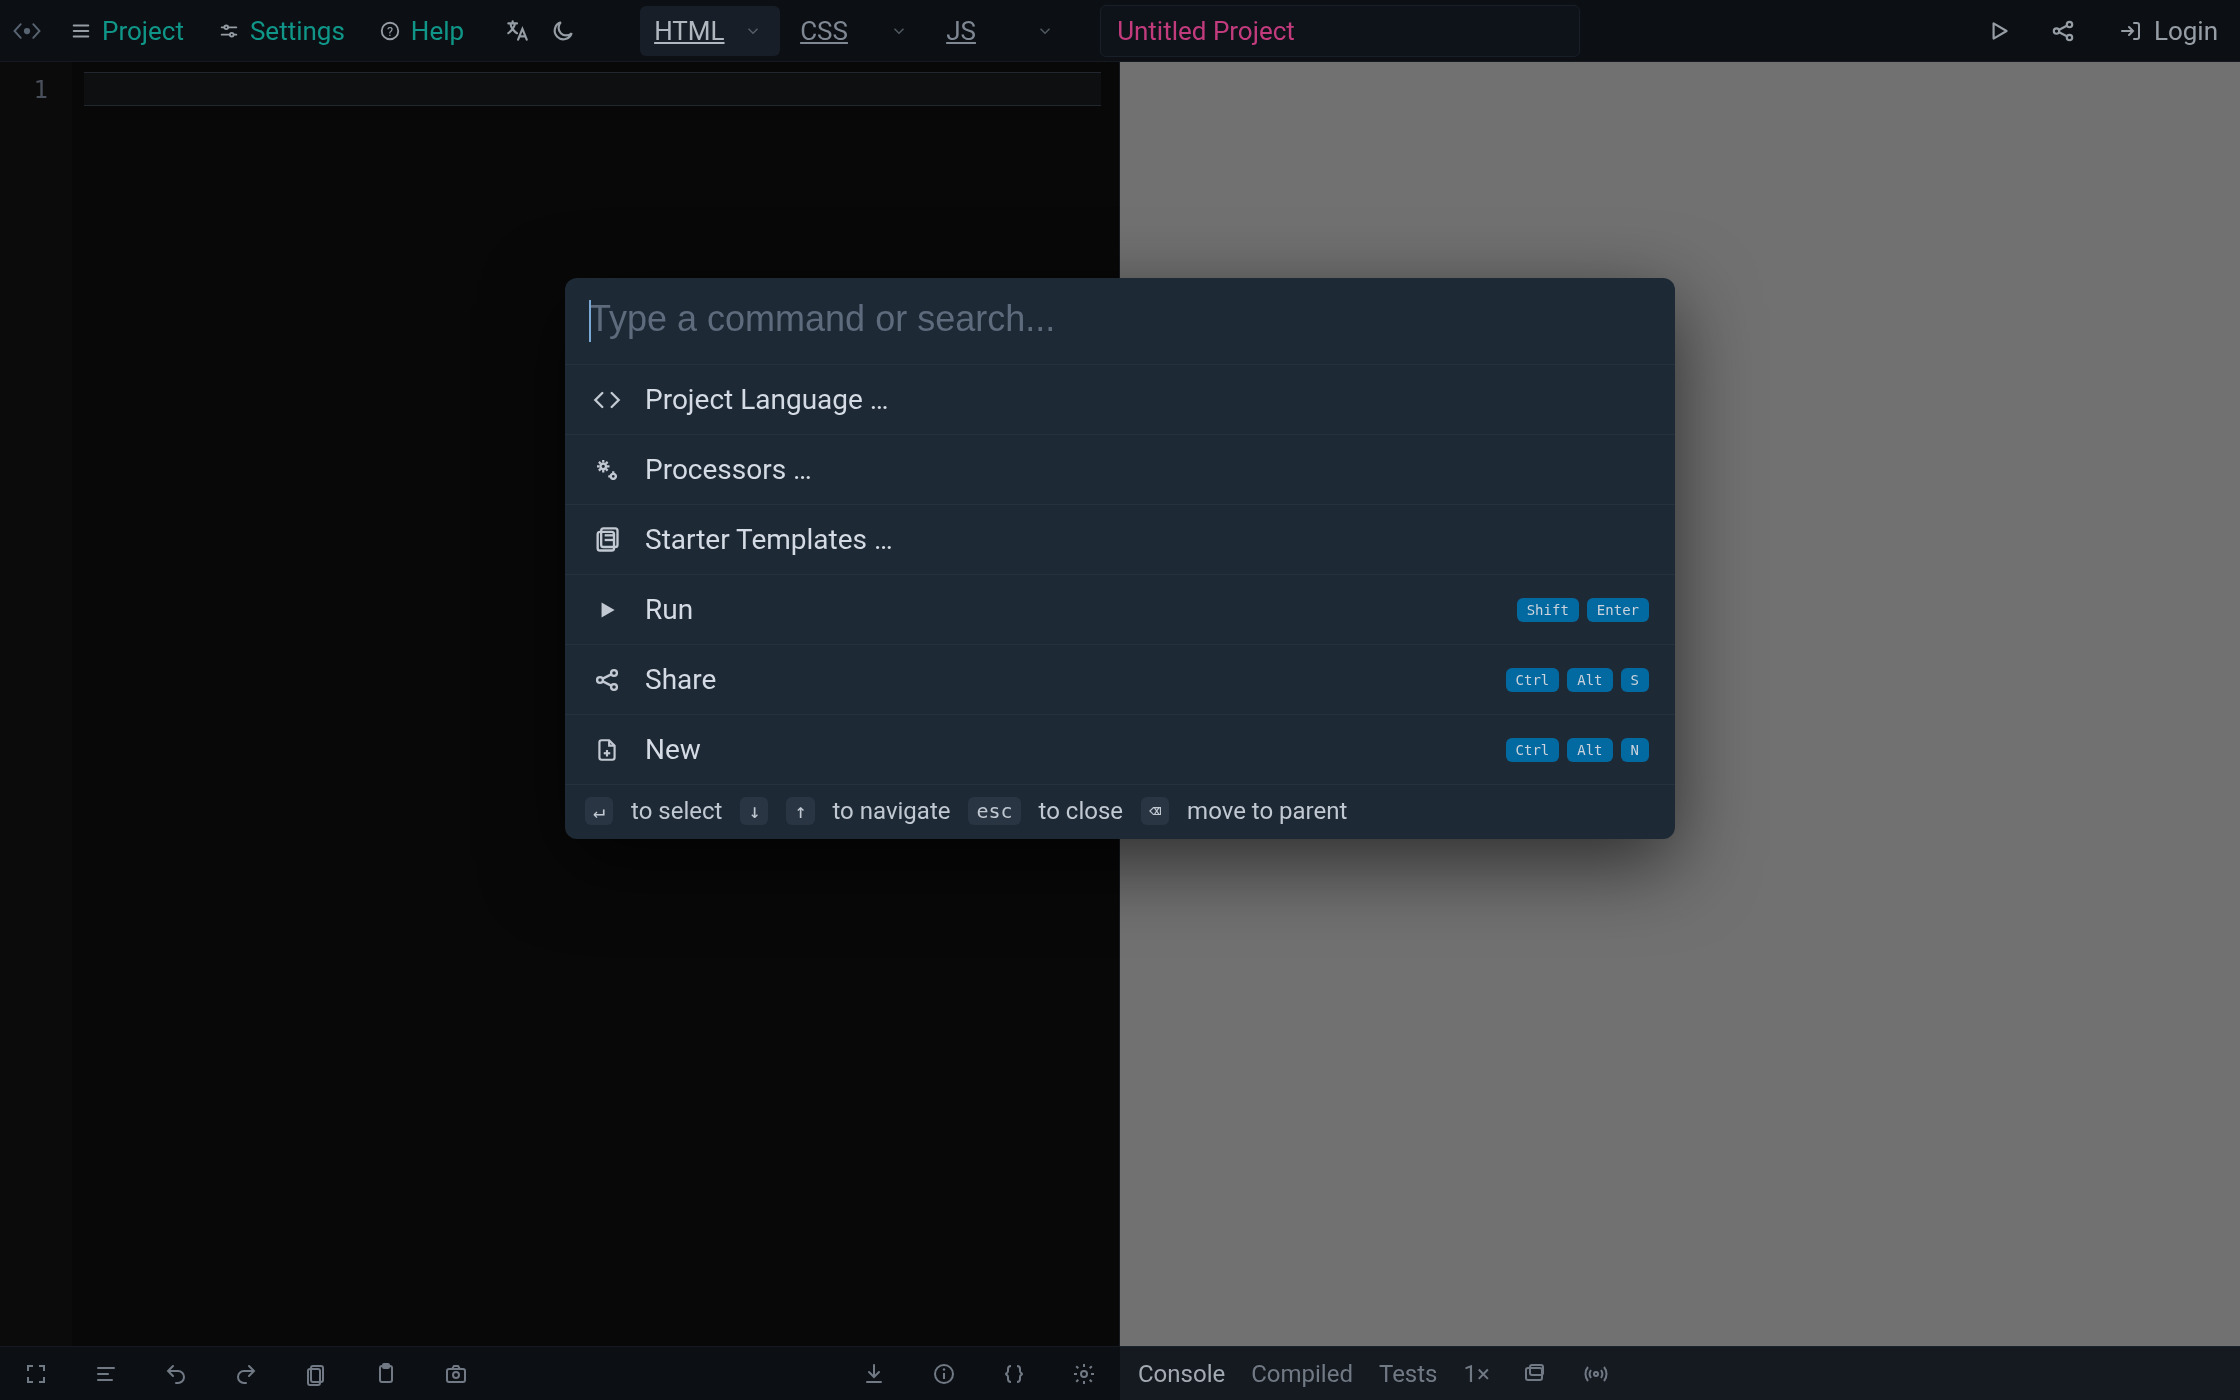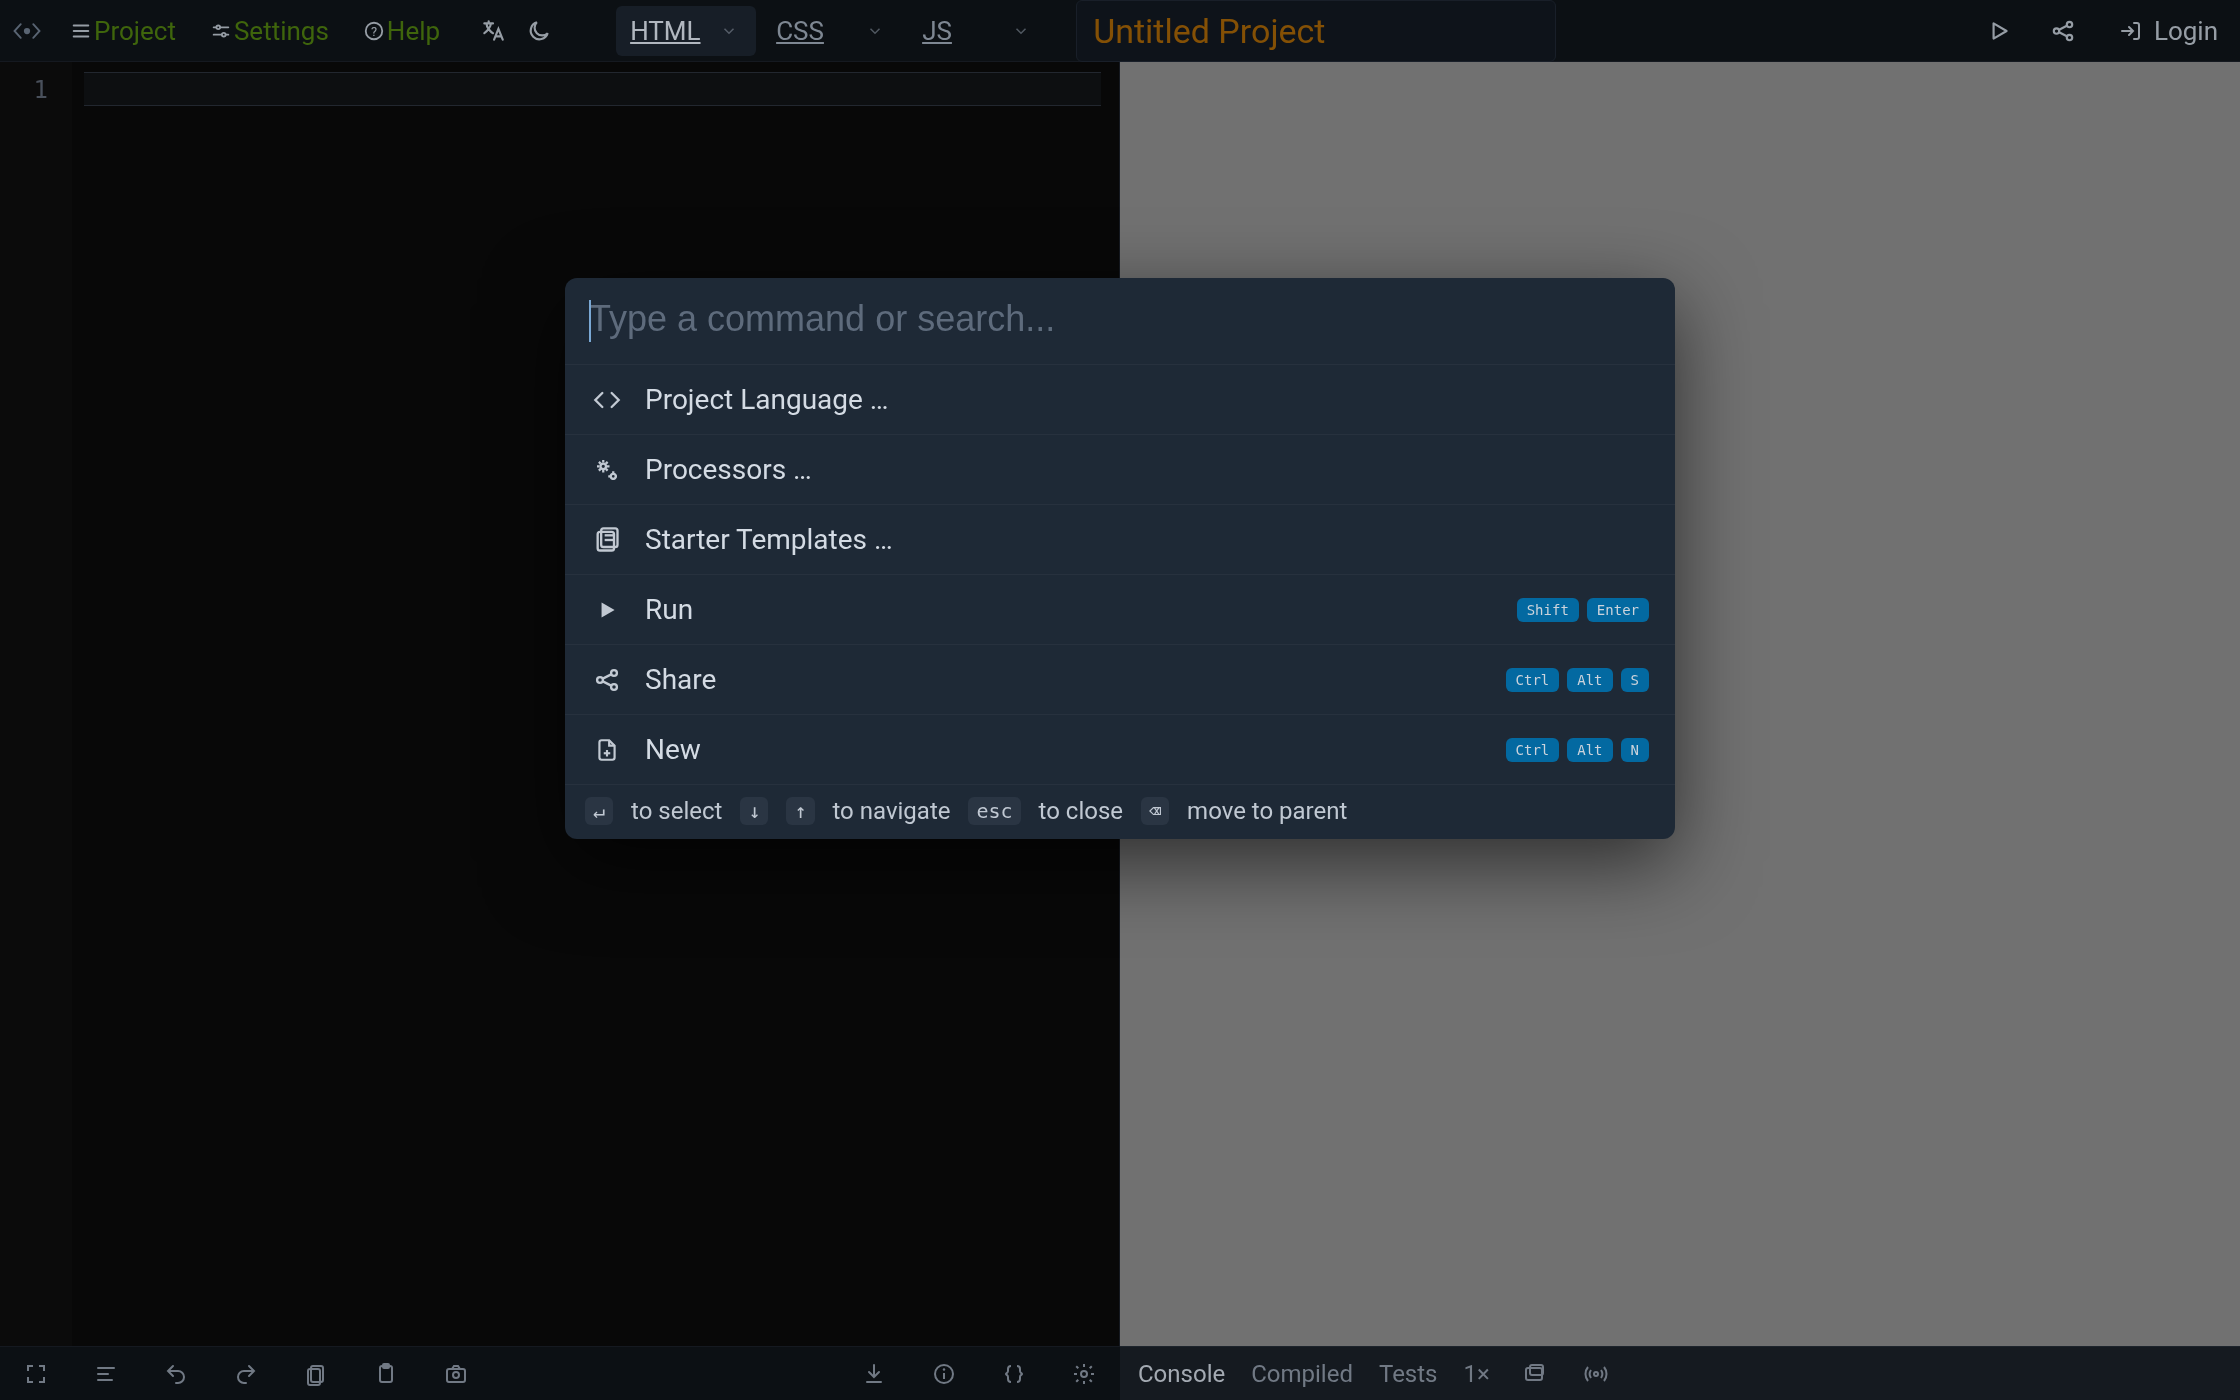--- a/index.html
+++ b/index.html
@@ -17,23 +17,23 @@
       height: 62px;
       display: flex;
       align-items: center;
       background: #0f1419;
       border-bottom: 1px solid #1a1f28;
       padding: 0 12px;
       gap: 8px;
     }
     .logo { display:flex; align-items:center; margin-right: 6px; }
     .menu-item {
-      display: flex; align-items: center; 
+      display: flex; align-items: center; gap: 8px;
       padding: 8px 12px;
-      color: #4d7c0f;
+      color: #14b8a6;
       font-size: 26px;
       cursor: pointer;
       border-radius: 6px;
     }
     .icon-16 { width: 26px; height: 26px; display:inline-flex; align-items:center; justify-content:center; flex-shrink:0; }
     .icon-20 { width: 30px; height: 30px; display:inline-flex; align-items:center; justify-content:center; flex-shrink:0; }
     .tab-group { display:flex; gap: 6px; margin-left: 50px; }
     .lang-tab {
       display:flex; align-items:center; gap: 12px;
       padding: 10px 14px;
@@ -45,22 +45,22 @@
       justify-content: space-between;
       text-decoration: underline;
     }
     .lang-tab.active { background: #1d2530; color: #d8e0ea; }
     .chevron { opacity: 0.6; }
     .project-title {
       margin-left: 20px;
       flex: 0 0 auto;
       width: 480px;
       padding: 10px 16px;
-      font-size: 34px;
-      color: #a16207;
+      font-size: 26px;
+      color: #ec4899;
       background: #121820;
       border: 1px solid #1f2732;
       border-radius: 6px;
     }
     .topbar-right {
       margin-left: auto;
       display:flex; align-items:center; gap: 26px;
     }
     .icon-btn { color:#a8b2c0; cursor:pointer; padding:6px; border-radius:6px; display:flex; align-items:center; }
     .login-btn { display:flex; align-items:center; gap:10px; font-size:26px; color:#b8c0ca; cursor:pointer; padding:8px 10px; }

